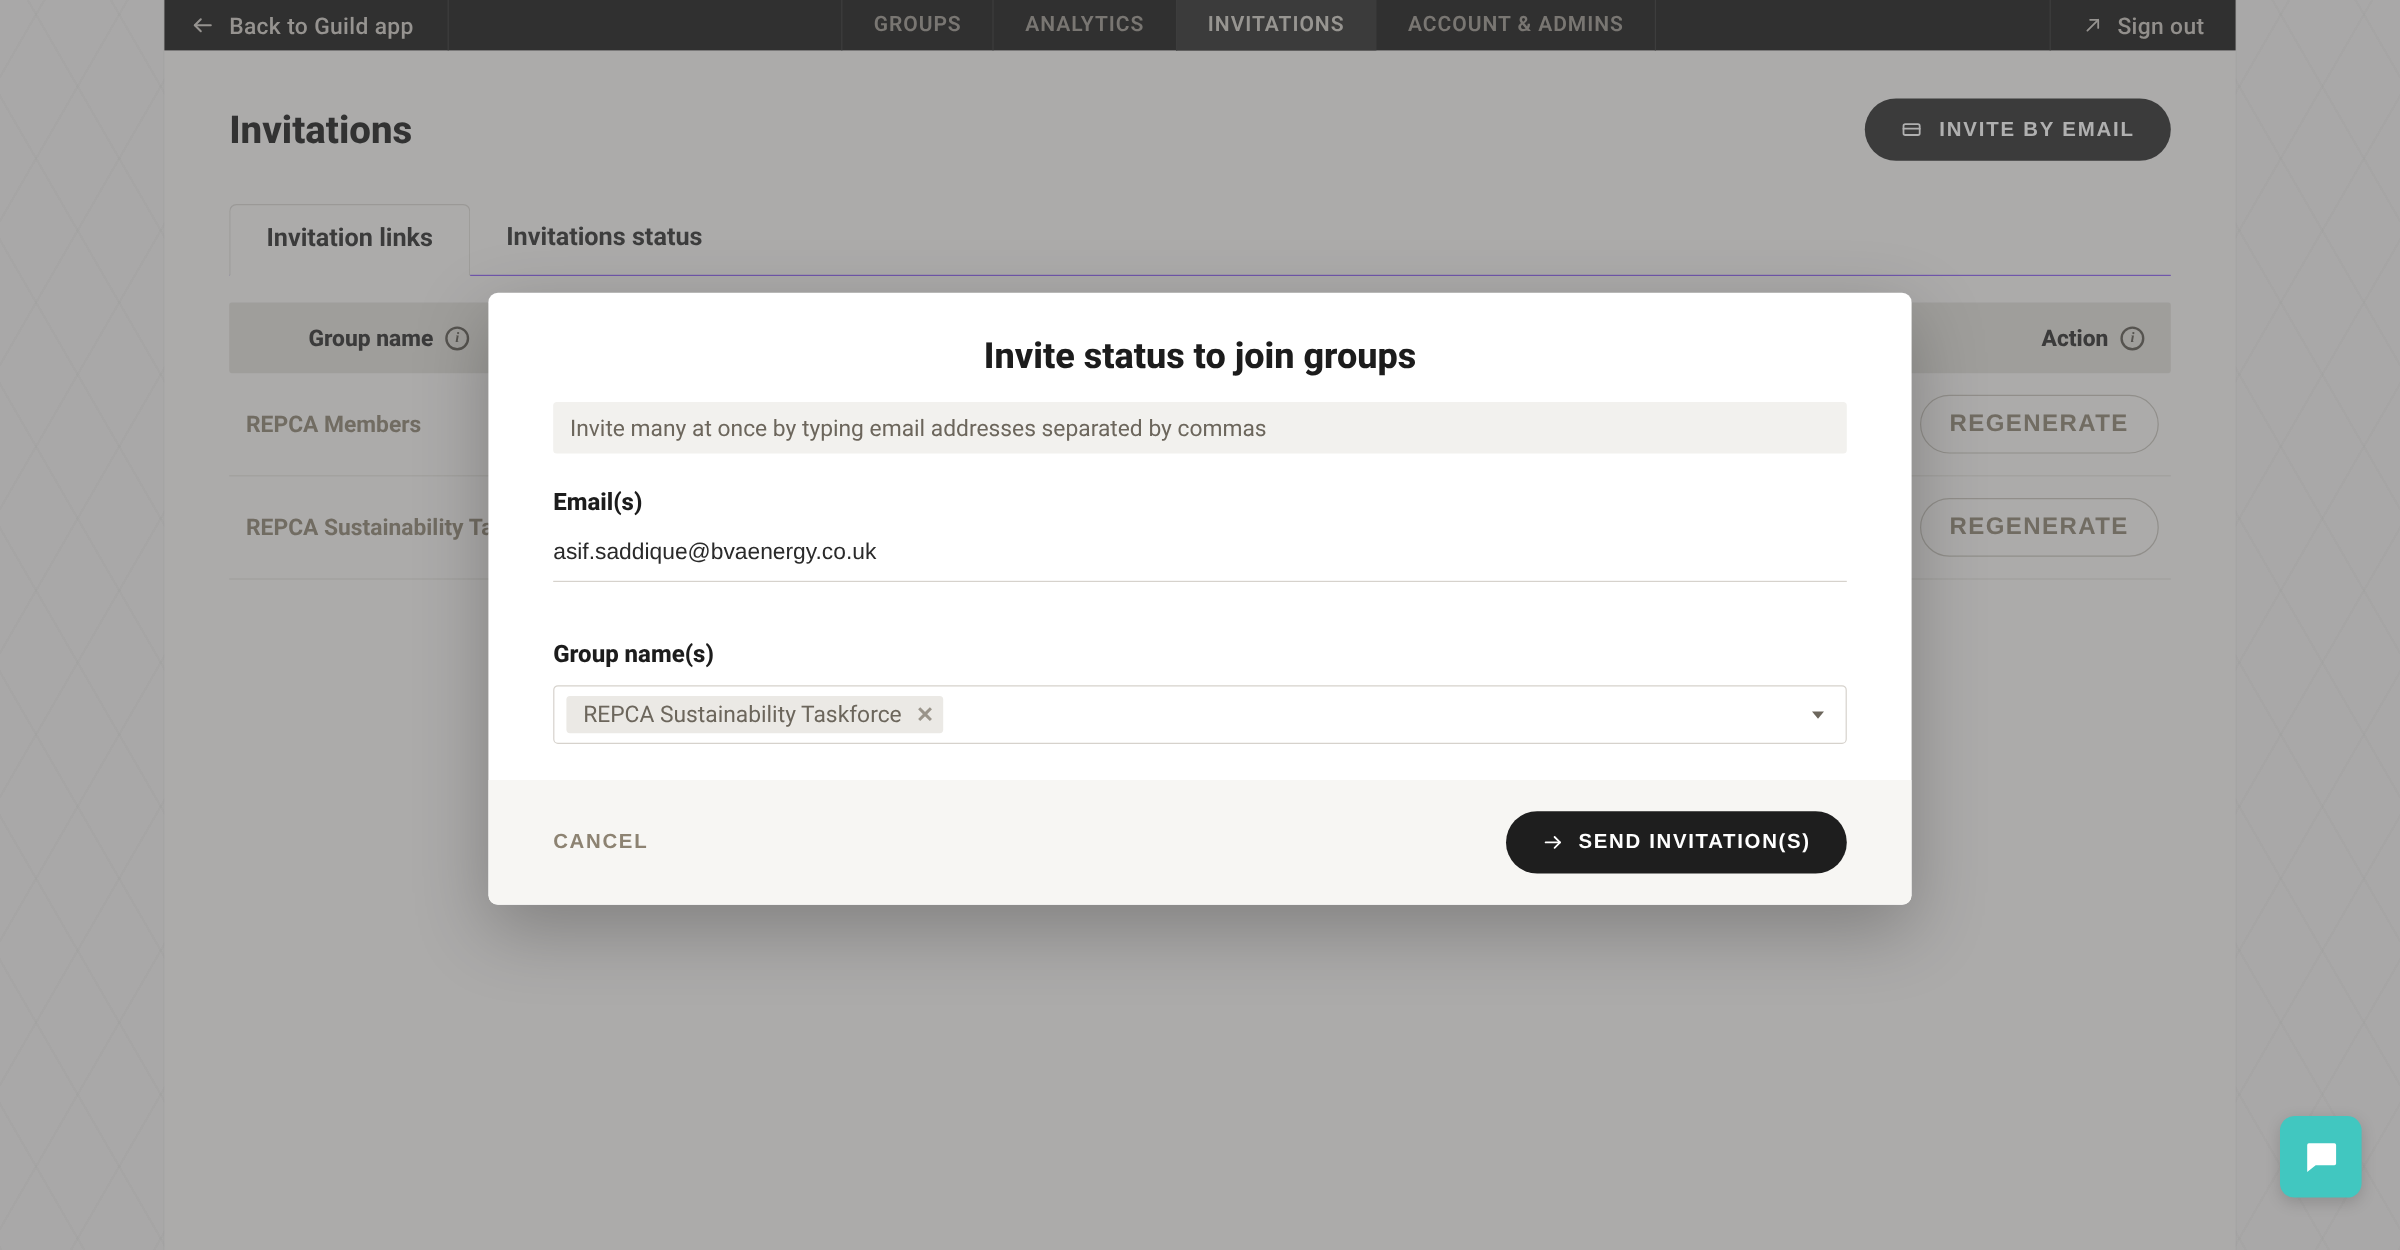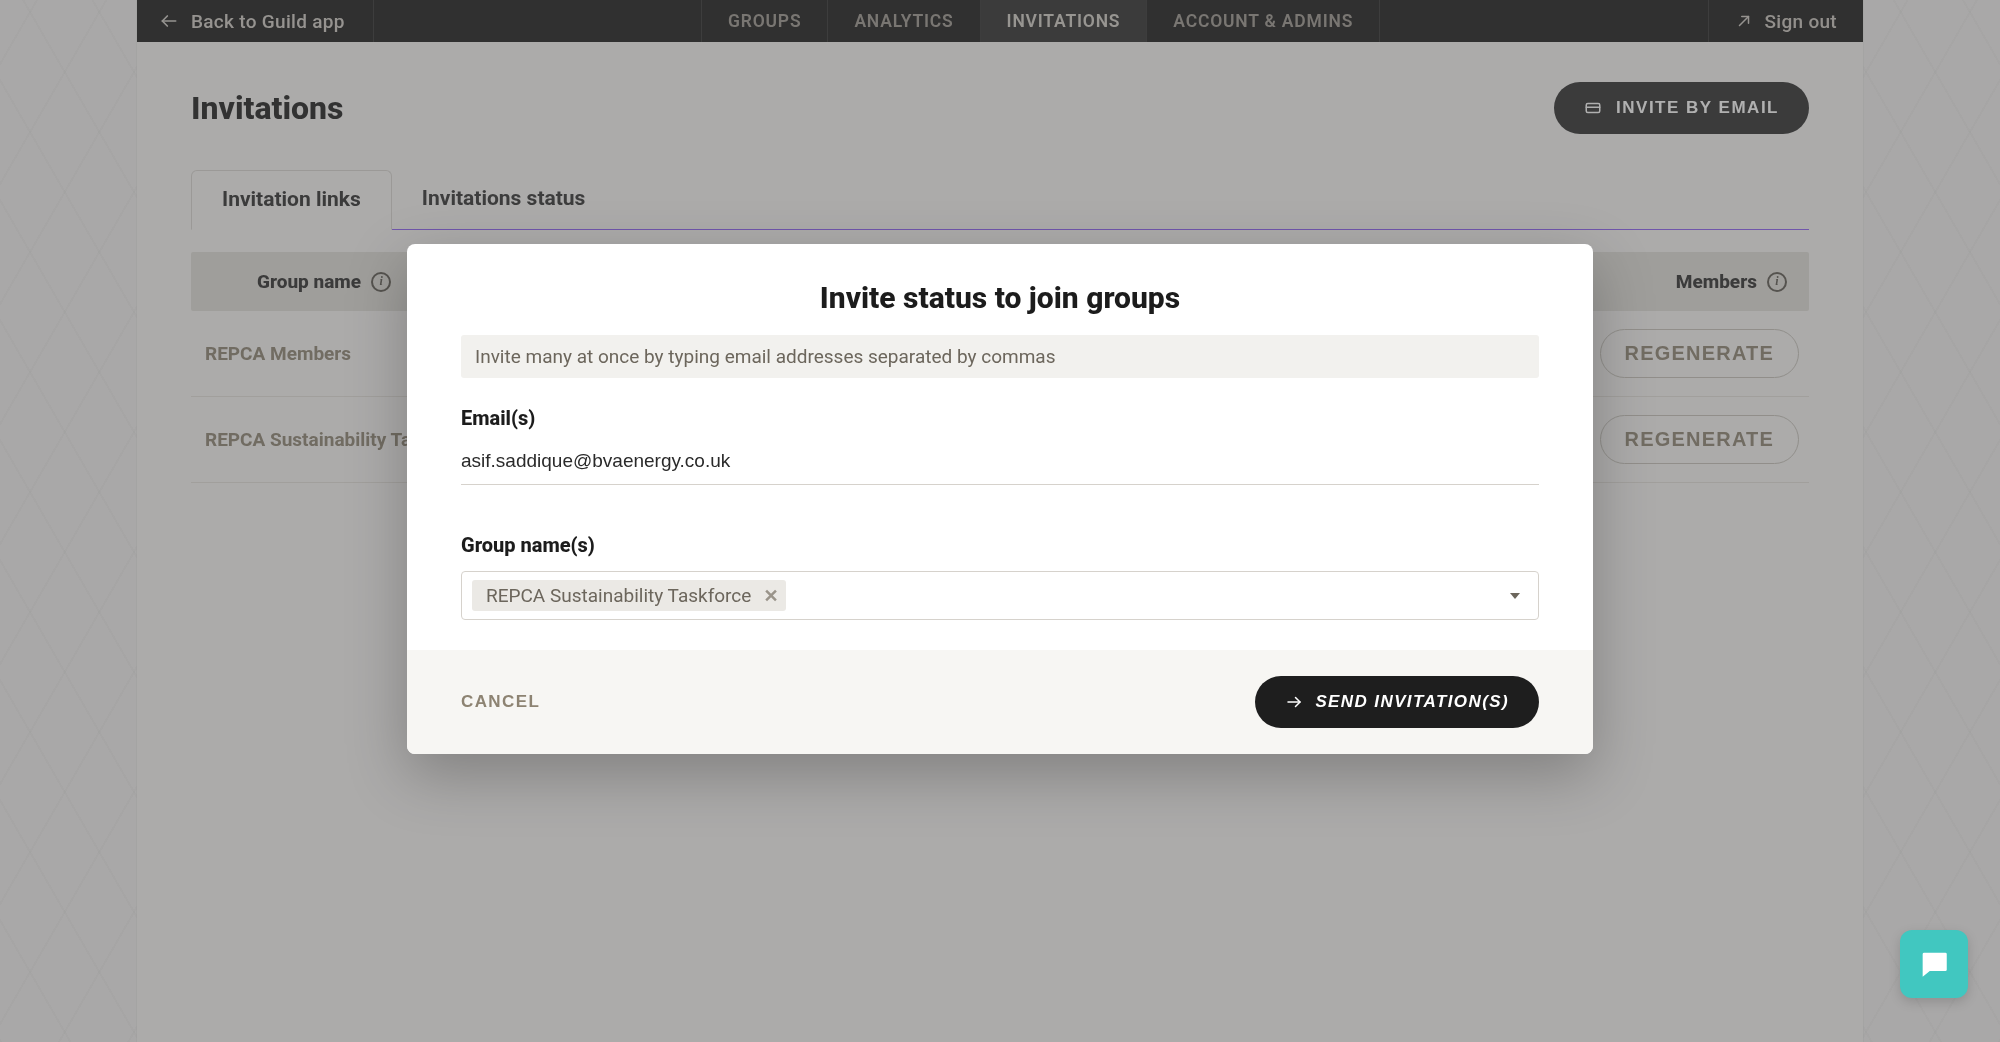--- a/index.html
+++ b/index.html
@@ -366,21 +366,21 @@
       <div class="tab active">Invitation links</div>
       <div class="tab inactive">Invitations status</div>
     </div>
 
     <div class="table-header">
       <div class="th">
         <span>Group name</span>
         <span class="info-icon">i</span>
       </div>
       <div class="th">
-        <span>Members</span>
+        <span>Action</span>
         <span class="info-icon">i</span>
       </div>
     </div>
 
     <div class="row">
       <div class="name">REPCA Members</div>
       <button class="regen-btn" style="text-transform:uppercase;">Regenerate</button>
     </div>
     <div class="row">
       <div class="name">REPCA Sustainability Taskforce</div>
@@ -407,21 +407,21 @@
         <span class="caret-down"></span>
       </div>
     </div>
     <div class="modal-footer">
       <button class="cancel-btn" style="text-transform:uppercase;">Cancel</button>
       <button class="send-btn">
         <svg viewBox="0 0 24 24" stroke-width="2" stroke-linecap="round" stroke-linejoin="round">
             <line x1="4" y1="12" x2="20" y2="12"></line>
             <polyline points="14 6 20 12 14 18"></polyline>
           </svg>
-        <span style="text-transform:uppercase;font-style:italic;">Send invitation(s)</span>
+        <span style="text-transform:uppercase;">Send invitation(s)</span>
       </button>
     </div>
   </div>
 </div>
 
 <div class="chat-fab">
   <svg viewBox="0 0 24 24">
       <path d="M4 4h16a1 1 0 0 1 1 1v11a1 1 0 0 1-1 1H9l-5 4V5a1 1 0 0 1 1-1z"></path>
     </svg>
 </div>

